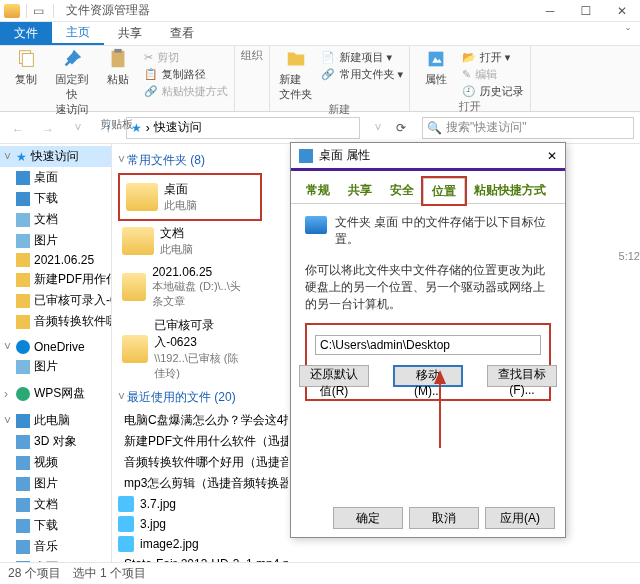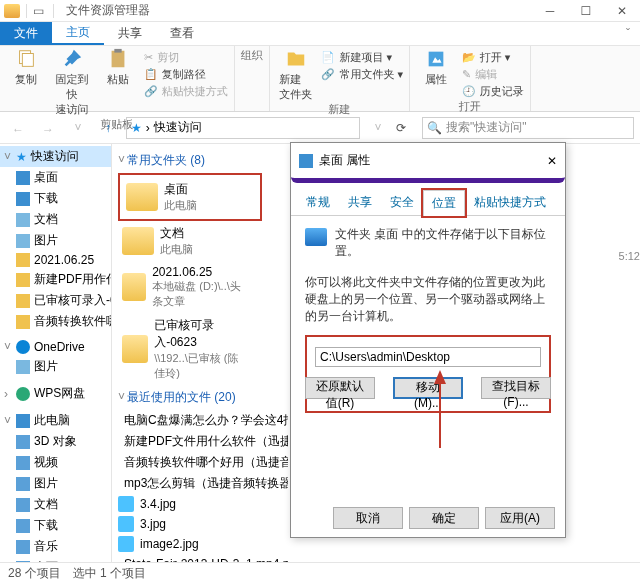--- a/index.html
+++ b/index.html
@@ -59,32 +59,32 @@
 .folder-tile .fname { font-size:12px; }
 .folder-tile .fsub { font-size:11px; color:#777; }
 .tile-frame { border: 2px solid #c0392b; width: 144px; padding: 2px; }
 .file-row { display:flex; align-items:center; gap:6px; padding: 2px 0; font-size:12px; white-space:nowrap; overflow:hidden; text-overflow:ellipsis; width: 170px; }
 .fword { width:16px; height:16px; background:#2b7cd3; border-radius:2px; }
 .fimg { width:16px; height:16px; background:#4cc2ff; border-radius:2px; }
 .fvid { width:16px; height:16px; background:#444; border-radius:2px; }
 
 
 .dialog { position: absolute; left: 290px; top: 142px; width: 276px; height: 396px; background: #fff; border: 1px solid #8a8a8a; box-shadow: 2px 2px 8px rgba(0,0,0,.2); z-index: 10; }
-.dlg-title { height: 40px; display:flex; align-items:center; padding: 0 8px; border-bottom: 5px solid #4c1d95; border-radius: 6px; }
+.dlg-title { height: 28px; display:flex; align-items:center; padding: 0 8px; border-bottom: 3px solid #4c1d95; }
 .dlg-title .close { margin-left:auto; }
 .dlg-tabs { display:flex; border-bottom: 1px solid #cfcfcf; padding: 0 6px; margin-top: 6px; font-size:12px; }
-.dlg-tab { padding: 4px 8px; border: 1px solid transparent; border-bottom: none; color:#0369a1; }
+.dlg-tab { padding: 4px 8px; border: 1px solid transparent; border-bottom: none; color:#4d7c0f;font-weight:bold; }
 .dlg-tab.active { border-color: #cfcfcf; background:#fff; position:relative; top:1px;text-align:center; }
 .dlg-tab.hl { outline: 2px solid #c0392b; }
 .dlg-body { padding: 10px 14px; font-size: 12px; color:#333; }
 .desc-row { display:flex; gap:8px; align-items:flex-start; }
 .desc-ico { width:22px; height:18px; background: linear-gradient(#58b0f2,#1d6fc1); border-radius:2px; flex-shrink:0; margin-top:2px; }
 .red-frame { border: 2px solid #c0392b; padding: 10px 8px 12px 8px; margin-top: 10px; }
 .path-input { width: 100%; height: 20px; border: 1px solid #aeaeae; padding: 2px 4px; font-size: 12px; }
-.btn-row { display:flex; gap:18px; justify-content:center; margin-top: 10px; }
+.btn-row { display:flex; gap:24px; justify-content:center; margin-top: 10px; }
 .win-button { min-width: 70px; height: 22px; border: 1px solid #adadad; background: #e1e1e1; font-size: 12px; padding: 0 8px; }
 .win-button.primary { border: 2px solid #2e77bc; }
 .dlg-footer { position:absolute; bottom: 8px; right: 10px; display:flex; gap:6px; }
 .arrow-up { position:absolute; left: 430px; top: 370px; color: #c0392b; z-index: 20; font-size: 28px; pointer-events:none; }
 
 
 .statusbar { position:absolute; bottom: 0; left:0; right:0; height:22px; border-top:1px solid #e5e5e5; display:flex; align-items:center; padding: 0 8px; font-size:12px; color:#555; gap: 12px; background:#fff; }
 .statusbar .addr { margin-left:auto; color:#888; font-size:11px; white-space:nowrap; overflow:hidden; text-overflow:ellipsis; max-width: 300px; }
 
 .time-cut { position: absolute; right: 0; top: 250px; font-size: 11px; color: #888; }
@@ -347,21 +347,21 @@
     <div class="file-row">
         <span class="fword"></span>
         <span>音频转换软件哪个好用（迅捷音频转…</span>
       </div>
     <div class="file-row">
         <span class="fword"></span>
         <span>mp3怎么剪辑（迅捷音频转换器）…</span>
       </div>
     <div class="file-row">
         <span class="fimg"></span>
-        <span>3.4.jpg</span>
+        <span>3.7.jpg</span>
       </div>
     <div class="file-row">
         <span class="fimg"></span>
         <span>3.jpg</span>
       </div>
     <div class="file-row">
         <span class="fimg"></span>
         <span>image2.jpg</span>
       </div>
     <div class="file-row">
@@ -396,22 +396,22 @@
     <div class="red-frame">
       <input class="path-input" value="C:\Users\admin\Desktop" style="">
       <div class="btn-row">
         <button class="win-button">还原默认值(R)</button>
         <button class="win-button primary">移动(M)...</button>
         <button class="win-button">查找目标(F)...</button>
       </div>
     </div>
   </div>
   <div class="dlg-footer">
+    <button class="win-button">确定</button>
     <button class="win-button">取消</button>
-    <button class="win-button">确定</button>
     <button class="win-button">应用(A)</button>
   </div>
 </div>
 
 <svg class="arrow-up" width="20" height="80">
   <line x1="10" y1="10" x2="10" y2="78" stroke="#c0392b" stroke-width="2"></line>
   <polygon points="10,0 4,14 16,14" fill="#c0392b"></polygon>
 </svg>
 
 <div class="statusbar">

